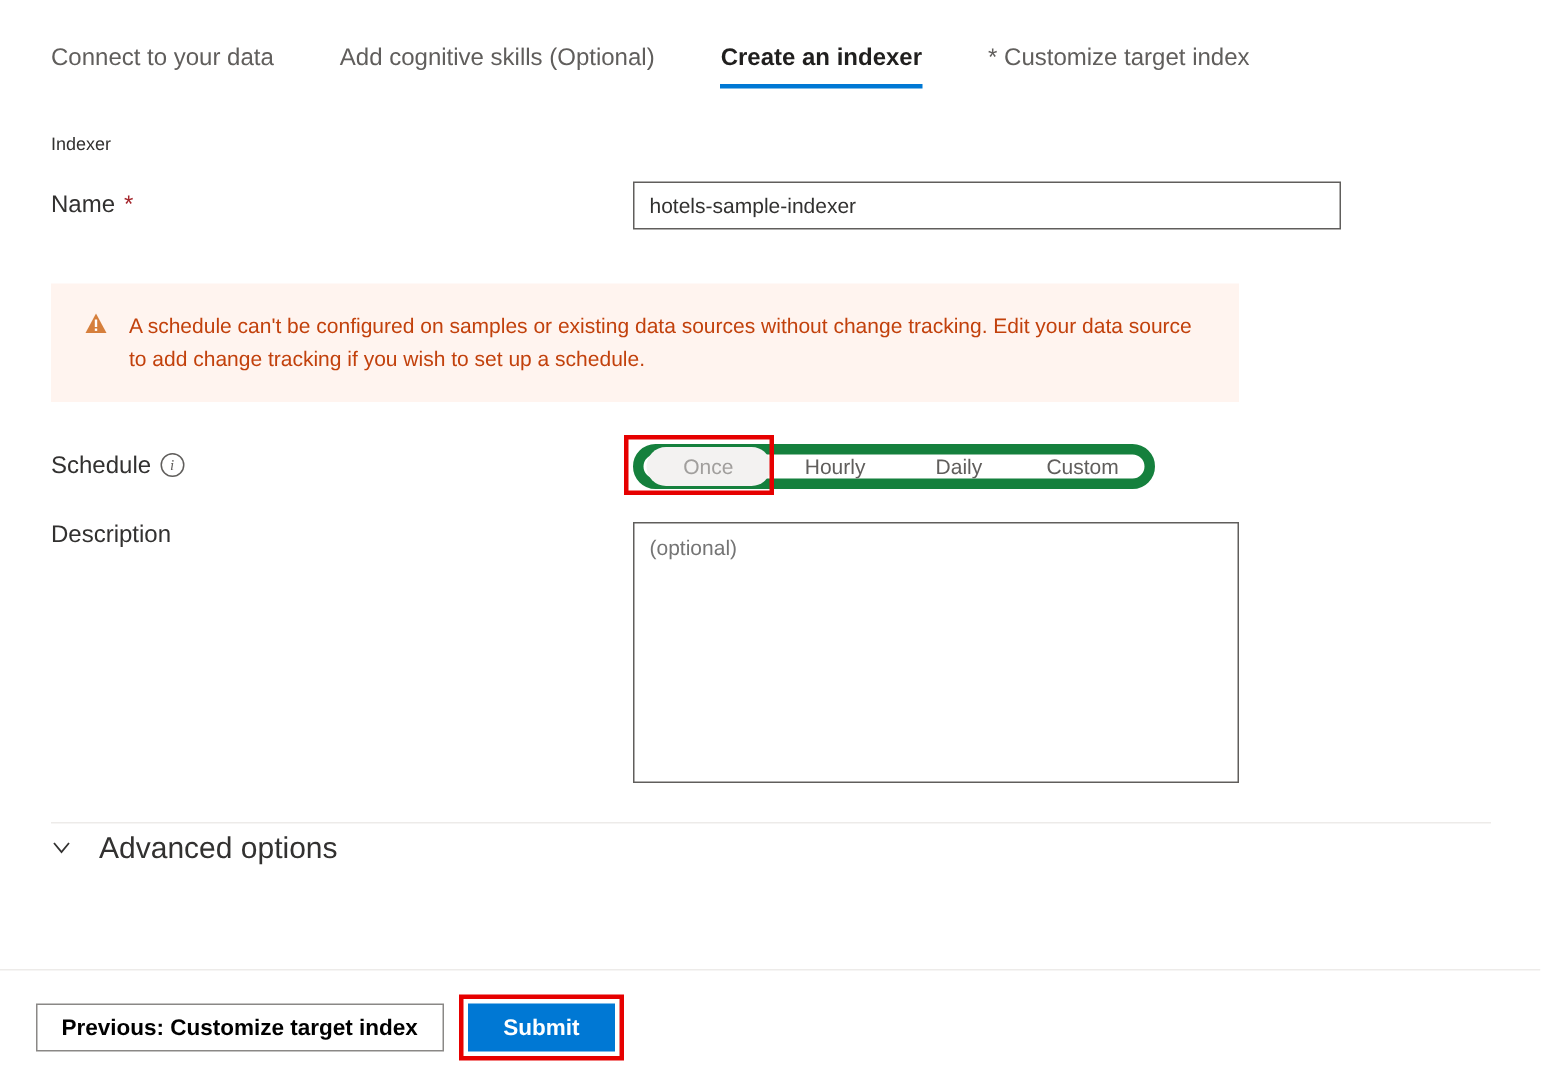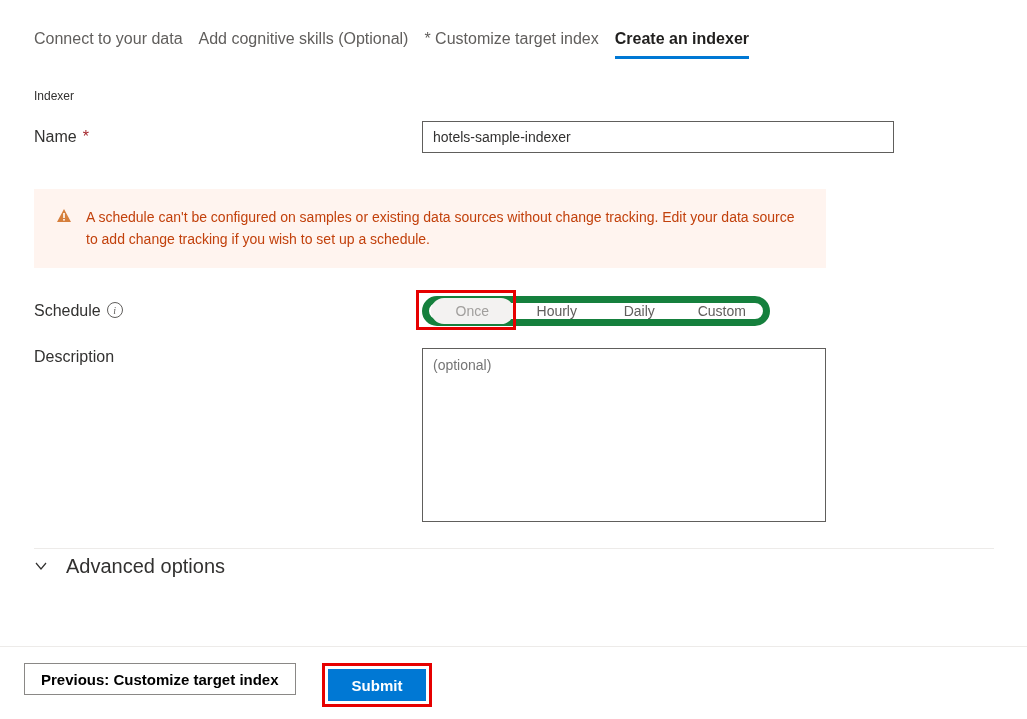--- a/index.html
+++ b/index.html
@@ -7,21 +7,21 @@
       font-family: "Segoe UI", -apple-system, BlinkMacSystemFont, sans-serif;
       font-size: 14px;
       color: #323130;
       background: #fff;
       width: 1027px;
       height: 719px;
       position: relative;
     }
     .tabs {
       display: flex;
-      gap: 16px;
+      gap: 44px;
       padding: 30px 34px 0 34px;
       font-size: 16px;
     }
     .tab {
       color: #605e5c;
       cursor: pointer;
       padding-bottom: 8px;
     }
     .tab.active {
       color: #201f1e;
@@ -152,22 +152,22 @@
       display: inline-block;
     }
     .footer {
       position: absolute;
       bottom: 12px;
       left: 0;
       right: 0;
       border-top: 1px solid #edebe9;
       padding: 16px 24px 0 24px;
       display: flex;
-      gap: 26px;
-      align-items: flex-start;
+      gap: 10px;
+      align-items: center;
     }
     .btn-secondary {
       border: 1px solid #8a8886;
       background: #fff;
       padding: 6px 16px;
       font-size: 15px;
       font-weight: 600;
       font-family: inherit;
       cursor: pointer;
       height: 32px;
@@ -192,22 +192,22 @@
       position: relative;
       display: inline-block;
     }
   </style>
 </head>
 <body>
 
 <div class="tabs">
   <div class="tab">Connect to your data</div>
   <div class="tab">Add cognitive skills (Optional)</div>
+  <div class="tab active">Create an indexer</div>
   <div class="tab">* Customize target index</div>
-  <div class="tab active">Create an indexer</div>
 </div>
 
 <div class="content">
   <div class="section-heading">Indexer</div>
 
   <div class="form-row">
     <div class="form-label">
       <span>Name</span>
       <span class="required">*</span>
     </div>

